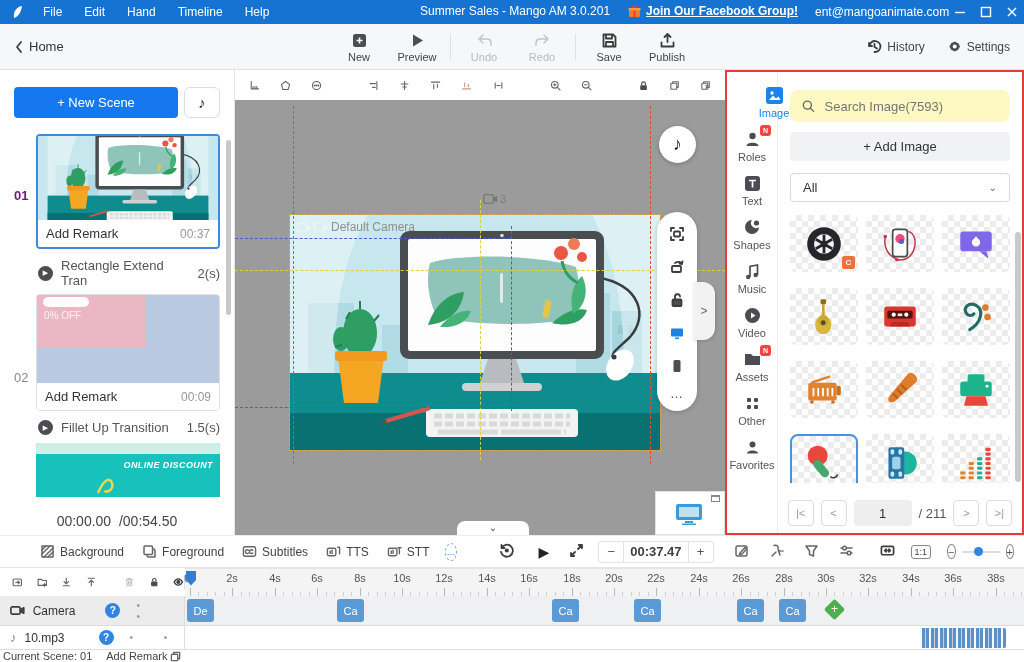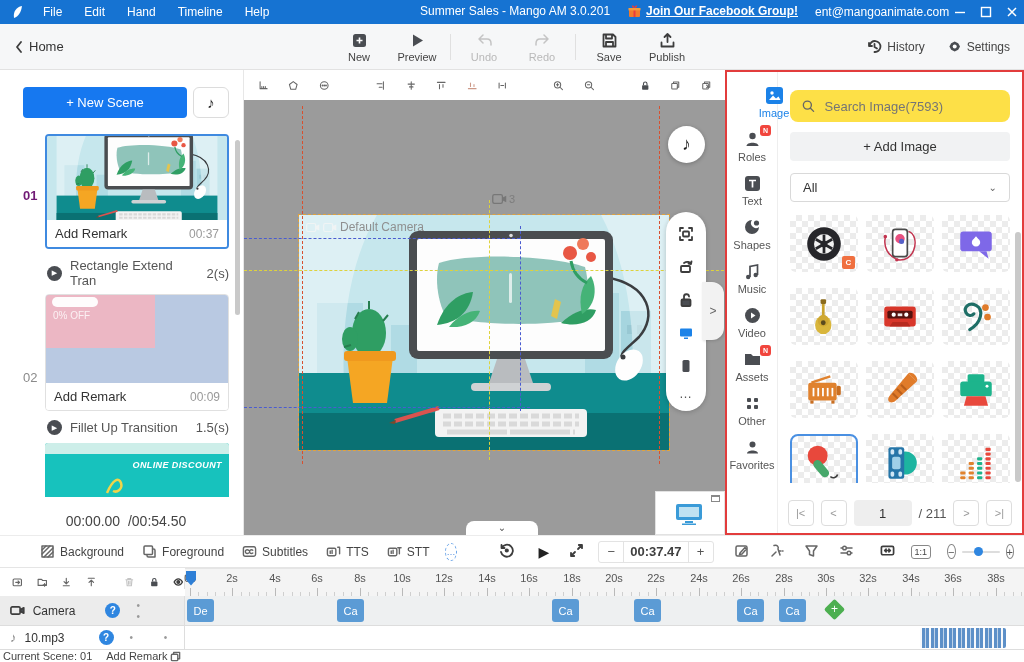--- a/index.html
+++ b/index.html
@@ -26,21 +26,21 @@
   .tb-center{position:absolute;left:330px;top:0;height:46px;display:flex;align-items:center;}
   .tbtn{width:58px;display:flex;flex-direction:column;align-items:center;gap:2px;font-size:11px;color:#444;}
   .tbtn svg{width:17px;height:17px;}
   .tbtn.disabled{color:#b9b9b9;justify-content:space-between;}
   .tb-sep{width:1px;height:26px;background:#e0e0e0;margin:0 4px;}
   .tb-right{position:absolute;right:14px;display:flex;align-items:center;gap:22px;font-size:12px;color:#444;}
   .tb-right .flat{display:flex;align-items:center;gap:5px;}
   .tb-right svg{width:15px;height:15px;}
 
   
-  .main{display:flex;height:465px;margin-left:9px;}
+  .main{display:flex;height:465px;}
 
   
   .left-panel{width:235px;background:#fff;position:relative;border-right:1px solid #e7e7e7;flex:none;}
   .lp-head{display:flex;gap:6px;padding:17px 14px 10px 14px;}
   .btn-new-scene{flex:1;height:31px;background:#1678f0;color:#fff;border:none;border-radius:4px;
                  font-size:13px;font-family:inherit;}
   .btn-music{width:36px;height:31px;background:#fff;border:1px solid #dcdcdc;border-radius:6px;
              font-size:15px;color:#222;}
   .scene-card{position:relative;margin:6px 14px 0 36px;border:1px solid #e0e0e0;border-radius:4px;
               background:#fff;overflow:hidden;}
@@ -110,21 +110,21 @@
   .right-panel{width:299px;flex:none;border:2px solid #e23c3c;background:#fff;display:flex;position:relative;}
   .rp-tabs{width:51px;border-right:1px solid #eee;padding-top:12px;display:flex;flex-direction:column;
            align-items:center;gap:7px;}
   .rp-tab{position:relative;display:flex;flex-direction:column;align-items:center;gap:2px;width:100%;
           padding:2px 0;font-size:11px;color:#555;}
   .rp-tab svg{width:19px;height:19px;}
   .rp-tab.active{color:#1b82e8;padding-left:44px;}
   .badge-n{position:absolute;top:-3px;right:6px;width:11px;height:11px;background:#f1453d;color:#fff;
            font-size:7px;font-weight:bold;border-radius:3px;display:flex;align-items:center;justify-content:center;}
   .rp-body{flex:1;position:relative;padding:18px 12px 0 12px;}
-  .rp-search{display:flex;align-items:center;gap:8px;background:#fde047;border-radius:8px;height:32px;
+  .rp-search{display:flex;align-items:center;gap:8px;background:#fef9c3;border-radius:8px;height:32px;
              padding:0 12px;}
   .rp-search input{border:none;background:transparent;outline:none;font-size:13px;color:#555;width:100%;
                    font-family:inherit;}
   .rp-add{margin-top:10px;width:100%;height:29px;background:#f1f2f3;border:none;border-radius:4px;
           font-size:13px;color:#333;font-family:inherit;}
   .rp-select{margin-top:12px;height:29px;border:1px solid #d9d9d9;border-radius:4px;display:flex;
              align-items:center;padding:0 12px;font-size:13px;color:#333;}
   .rp-select .chev{margin-left:auto;color:#666;font-size:10px;}
   .rp-grid{margin-top:13px;display:grid;grid-template-columns:repeat(3,1fr);gap:16px 8px;height:268px;
            overflow:hidden;}

